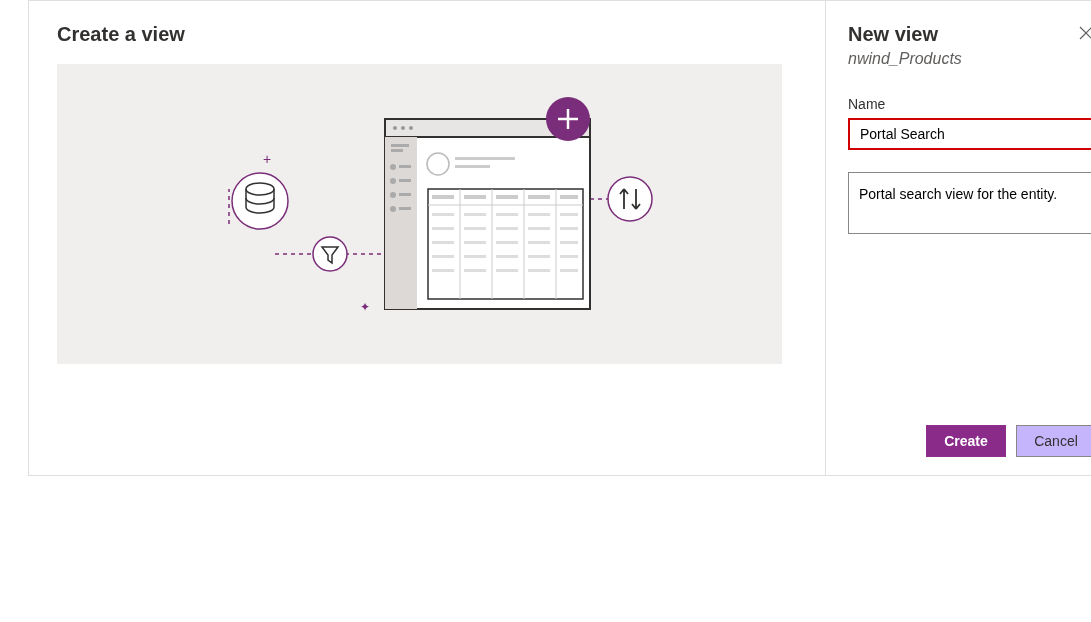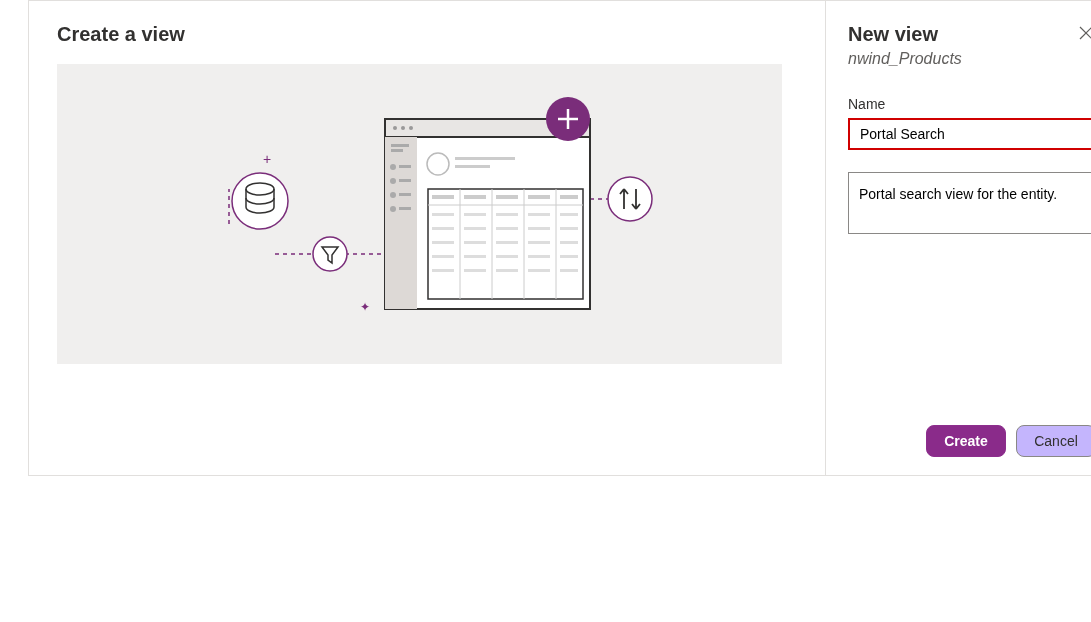--- a/index.html
+++ b/index.html
@@ -113,21 +113,21 @@
     right: 22px;
     display: flex;
     gap: 10px;
   }
   .btn {
     min-width: 80px;
     height: 32px;
     font-size: 14px;
     font-family: inherit;
     cursor: pointer;
-    border-radius: 8px;
+    border-radius: 0;
   }
   .btn-primary {
     background: #8a1a8a;
     background: #742774;
     background: #8a2d8a;
     border: 1px solid #8a2d8a;
     color: #fff;
     font-weight: 600;
   }
   .btn-primary { background:#8b3a8b; border-color:#8b3a8b;}

